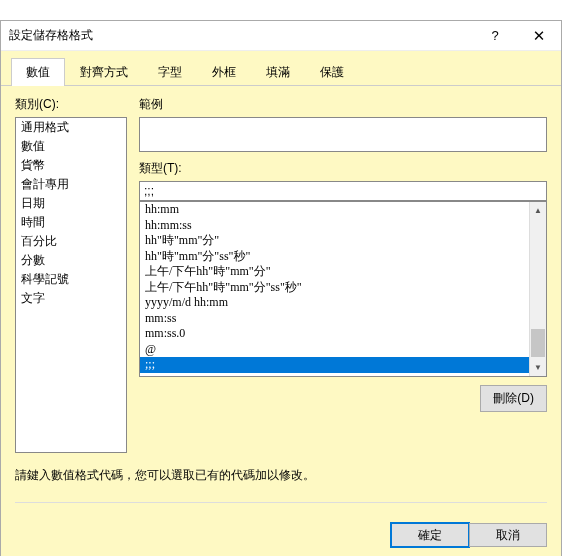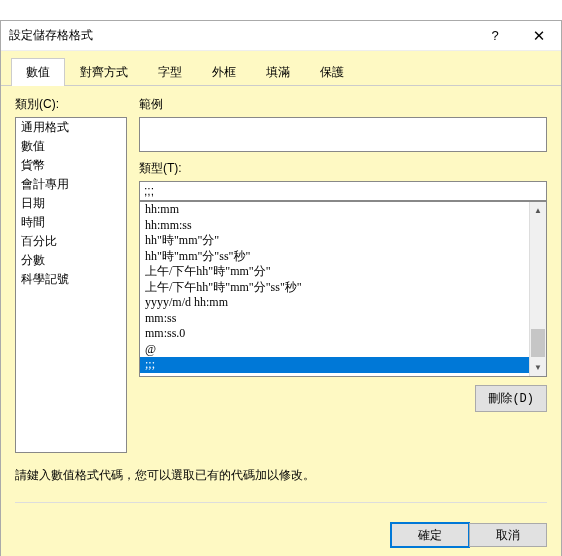--- a/index.html
+++ b/index.html
@@ -139,21 +139,21 @@
   }
   .delete-row {
     text-align: right;
     margin-top: 8px;
   }
   .delete-btn {
     border: 1px solid #aaa;
     background: #e1e1e1;
     padding: 4px 12px;
     font-size: 12px;
-    font-family: Liberation Mono, monospace;
+    font-family: Liberation Sans, sans-serif;
   }
   .hint {
     margin-top: 14px;
     font-size: 12px;
   }
   .footer-sep {
     border-top: 1px solid #ddd;
     margin: auto 0 0 0;
   }
   .footer {
@@ -203,20 +203,21 @@
         <div class="category-list" id="catlist">
             <div class="item">通用格式</div>
             <div class="item">數值</div>
             <div class="item">貨幣</div>
             <div class="item">會計專用</div>
             <div class="item">日期</div>
             <div class="item">時間</div>
             <div class="item">百分比</div>
             <div class="item">分數</div>
             <div class="item">科學記號</div>
+            <div class="item">文字</div>
           </div>
       </div>
 
       <div class="col-right">
         <div class="label">範例</div>
         <div class="preview-box"></div>
 
         <div class="label">
           <span>類型(T):</span>
         </div>

